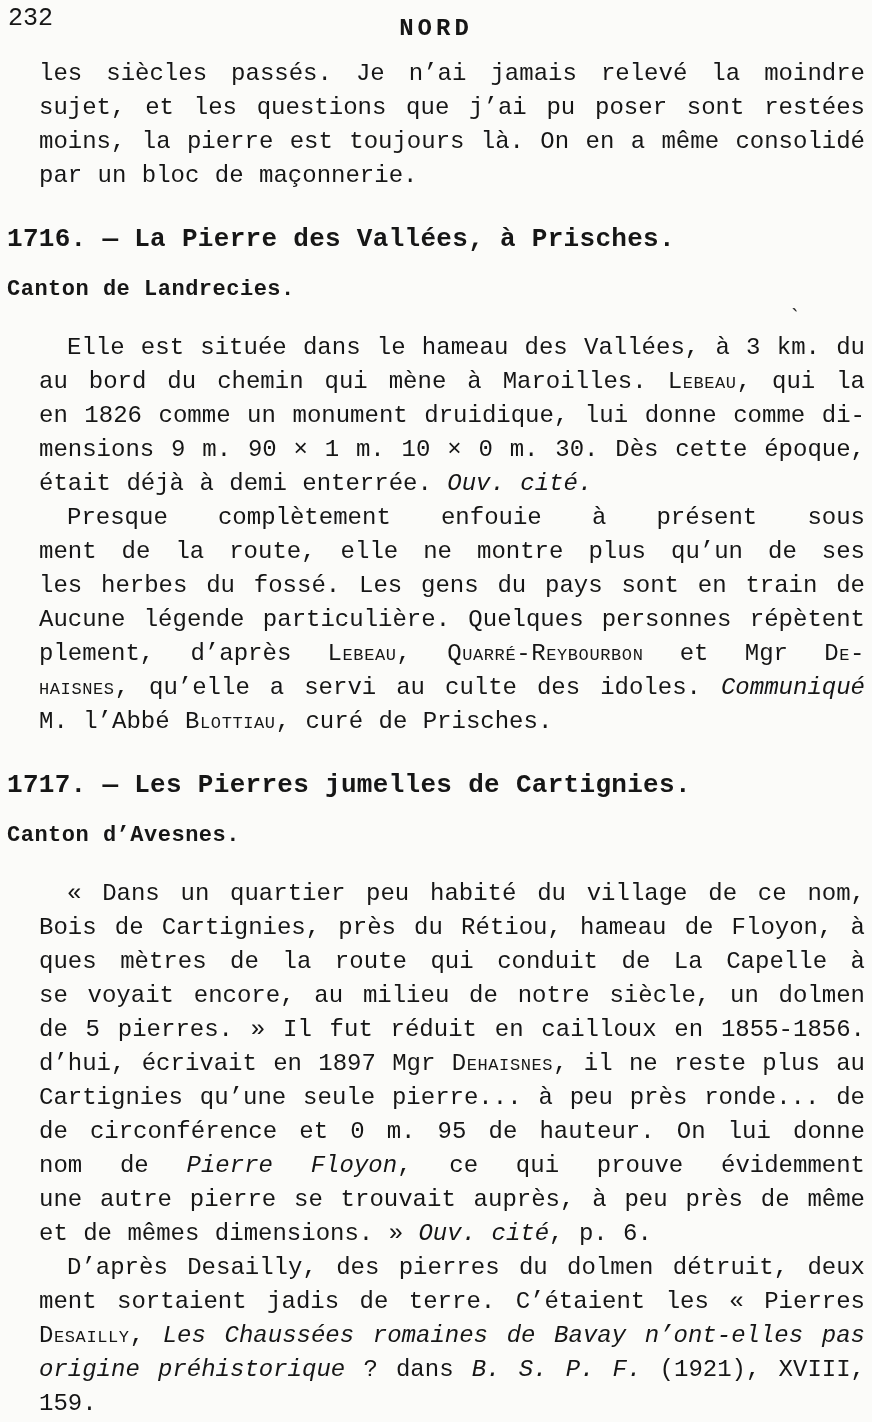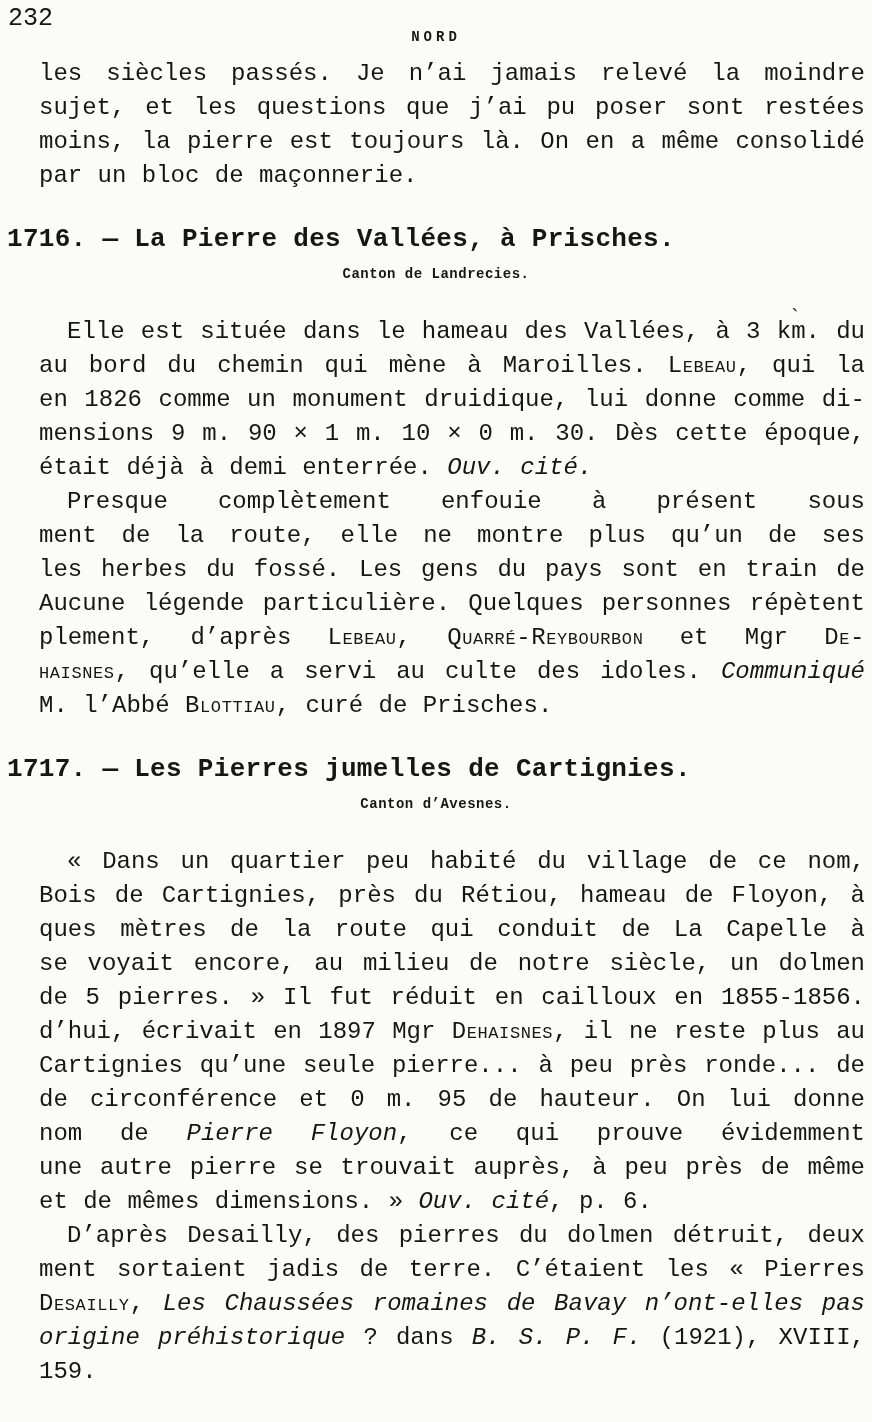--- a/index.html
+++ b/index.html
@@ -30,22 +30,22 @@
     position: absolute;
     left: 1px;
     top: 0;
     font-size: 25px;
     line-height: 28px;
   }
   .running-header {
     position: absolute;
     left: 50%;
     transform: translateX(-50%);
-    top: 21px;
-    font-size: 14px;
+    top: 13px;
+    font-size: 24px;
     font-weight: 700;
     letter-spacing: 4px;
     line-height: 22px;
   }
   .para {
     font-size: 24px;
     line-height: 34px;
   }
   .para .line {
     text-align: justify;
@@ -65,23 +65,22 @@
     margin-top: 22px;
   }
   .entry-title {
     margin-top: 30px;
     font-size: 26px;
     font-weight: 700;
     line-height: 32px;
     letter-spacing: 0.3px;
   }
   .entry-subtitle {
-    margin-top: 4px;
-    text-align: center;
-    font-size: 14px;
+    margin-top: 20px;
+    font-size: 22px;
     font-weight: 700;
     line-height: 30px;
     letter-spacing: 0.5px;
   }
   .entry .para.after-heading {
     margin-top: 26px;
   }
   .sc {
     font-variant: small-caps;
     letter-spacing: 0.6px;

